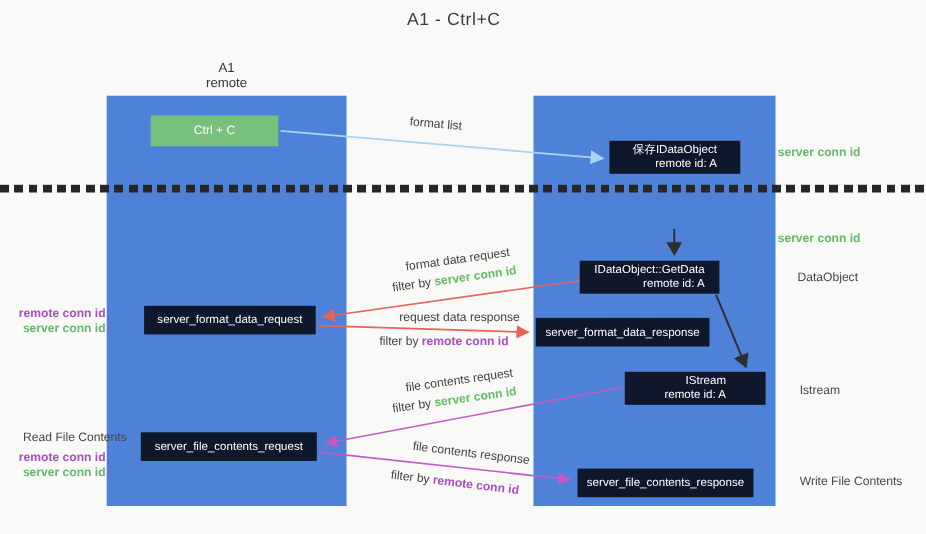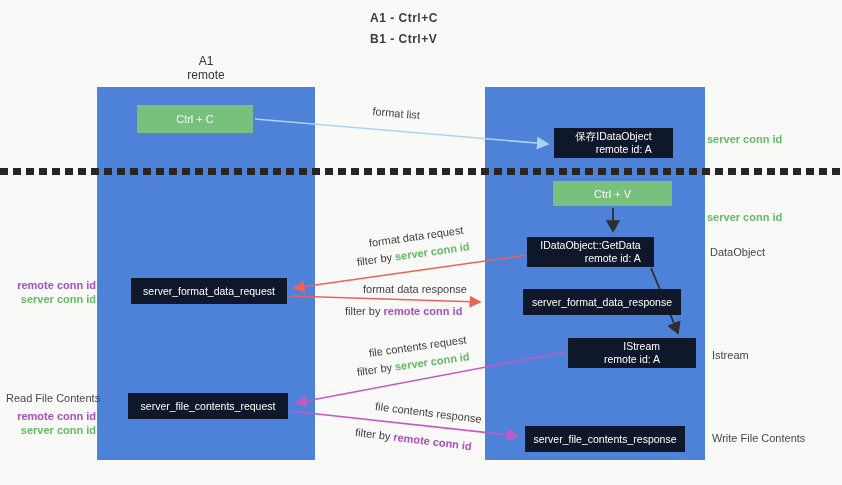--- a/index.html
+++ b/index.html
@@ -9,24 +9,23 @@
   }
   .canvas{
     position:relative;
     width:842px;height:485px;
     background:#f9f9f8;
     overflow:hidden;
   }
   .abs{position:absolute;}
   .title{
     left:370px;top:8px;
-    font-size:12px;line-height:21px;
+    font-size:16px;line-height:21px;
     color:#3c3c3c;letter-spacing:.5px;
     z-index:5;
-    font-weight:bold;
   }
   .col-header{
     top:54px;text-align:center;
     font-size:12px;line-height:14px;color:#333;
     z-index:5;
   }
   .column{
     top:87px;height:373px;
     background:#4d82d8;
     z-index:1;
@@ -39,32 +38,31 @@
   svg.arrows{left:0;top:0;z-index:3;}
   .node{
     display:flex;align-items:center;justify-content:center;
     text-align:right;color:#fff;z-index:4;
   }
   .node-green{background:#77c17c;font-size:11px;}
   .node-orange{background:#0f172a;font-size:10.5px;line-height:13px;}
   .lbl{z-index:4;font-size:11px;color:#3f3f3f;white-space:nowrap;}
   .lbl-green{color:#63bb66;font-weight:bold;}
   .lbl-purple{color:#a94fc2;font-weight:bold;}
-  .lbl-gray{color:#474747;}
+  .lbl-gray{color:#474747;margin-left:15px;}
   .rot{transform-origin:left top;}
   .side-stack{text-align:right;line-height:13.5px;font-size:11px;font-weight:bold;}
 </style>
 </head>
 <body>
 
 <div class="canvas">
 
   <div class="abs title">
     <div>A1 - Ctrl+C</div>
-    <div>B1 - Ctrl+V</div>
   </div>
 
   <div class="abs col-header" style="left:97px;width:218px;">
     <div>A1</div>
     <div>remote</div>
   </div>
 
   <div class="abs column" style="left:97px;width:218px;"></div>
   <div class="abs column" style="left:485px;width:220px;"></div>
 
@@ -98,36 +96,33 @@
     <span>Ctrl + C</span>
   </div>
 
   <div class="abs node node-orange" style="left:554px;top:128px;width:119px;height:30px;">
     <div>
       <div>保存IDataObject</div>
       <div>remote id: A</div>
     </div>
   </div>
 
-  <div class="abs node node-green" style="left:553px;top:181px;width:119px;height:25px;">
-    <span>Ctrl + V</span>
-  </div>
 
   <div class="abs node node-orange" style="left:527px;top:237px;width:127px;height:30px;">
     <div>
       <div>IDataObject::GetData</div>
       <div>remote id: A</div>
     </div>
   </div>
 
   <div class="abs node node-orange" style="left:131px;top:278px;width:156px;height:26px;">
     <span>server_format_data_request</span>
   </div>
 
-  <div class="abs node node-orange" style="left:487px;top:289px;width:158px;height:26px;margin-left:36px;">
+  <div class="abs node node-orange" style="left:487px;top:289px;width:158px;height:26px;">
     <span>server_format_data_response</span>
   </div>
 
   <div class="abs node node-orange" style="left:568px;top:338px;width:128px;height:30px;">
     <div>
       <div>IStream</div>
       <div>remote id: A</div>
     </div>
   </div>
 
@@ -155,21 +150,21 @@
     <div class="lbl-green">server conn id</div>
   </div>
 
   <div class="abs lbl rot" style="left:373px;top:105px;transform:rotate(5deg);">format list</div>
 
   <div class="abs lbl rot" style="left:368px;top:237px;transform:rotate(-8deg);">format data request</div>
   <div class="abs lbl rot" style="left:356px;top:256px;transform:rotate(-8deg);">
     <span>filter by </span><span class="lbl-green">server conn id</span>
   </div>
 
-  <div class="abs lbl" style="left:363px;top:283px;">format data response</div>
+  <div class="abs lbl" style="left:363px;top:283px;">request data response</div>
   <div class="abs lbl" style="left:345px;top:305px;">
     <span>filter by </span><span class="lbl-purple">remote conn id</span>
   </div>
 
   <div class="abs lbl rot" style="left:368px;top:347px;transform:rotate(-8deg);">file contents request</div>
   <div class="abs lbl rot" style="left:356px;top:366px;transform:rotate(-8deg);">
     <span>filter by </span><span class="lbl-green">server conn id</span>
   </div>
 
   <div class="abs lbl rot" style="left:376px;top:400px;transform:rotate(7deg);">file contents response</div>

